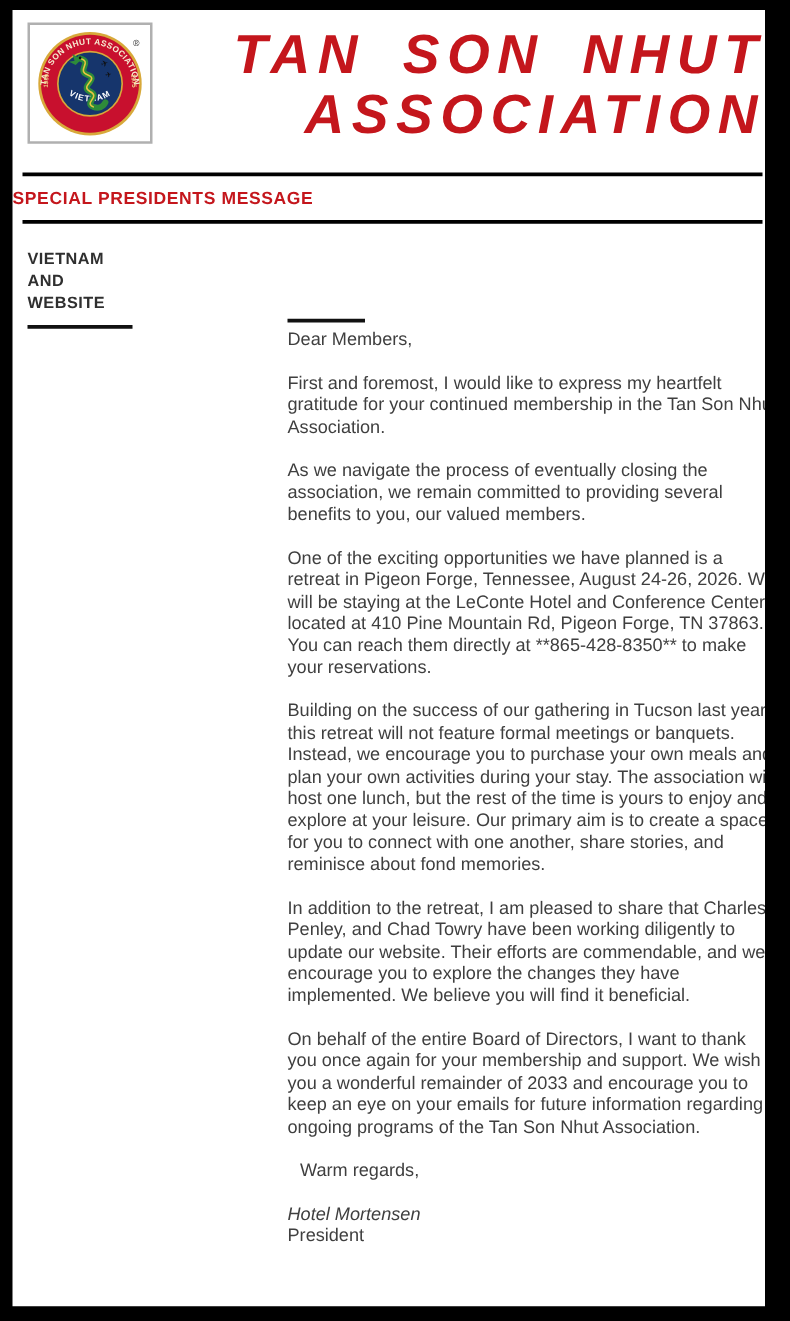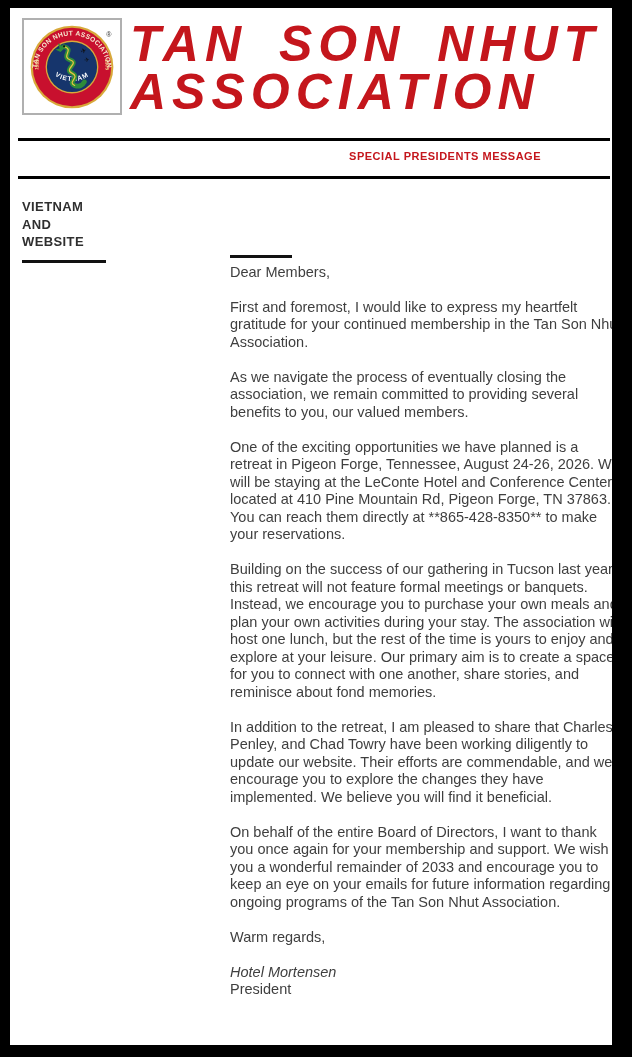--- a/index.html
+++ b/index.html
@@ -26,49 +26,49 @@
     background: #ffffff;
     border: 2px solid #b0b0b0;
     display: flex; align-items: center; justify-content: center;
   }
   .logo-box svg { width: 88px; height: 88px; }
 
   .masthead {
     position: absolute;
     left: 120px; top: 12px;
     width: 482px;
-    text-align: left;
+    text-align: right;
     color: #c4161c;
     font-weight: bold;
     font-style: italic;
-    font-size: 50px;
+    font-size: 44px;
     line-height: 48px;
     letter-spacing: 6px;
     word-spacing: 12px;
     white-space: nowrap;
   }
 
   .rule {
     position: absolute;
     left: 8px;
     width: 592px;
     height: 3px;
     background: #000;
   }
   .rule-top { top: 130px; }
   .rule-bottom { top: 168px; }
 
   .banner-title {
     position: absolute;
     left: 0; top: 142px;
     width: 531px;
-    text-align: right;
+    text-align: left;
     color: #c4161c;
     font-weight: bold;
-    font-size: 11px;
+    font-size: 14px;
     letter-spacing: 0.5px;
   }
 
   
   .sidebar {
     position: absolute;
     left: 12px; top: 190px;
     width: 180px;
     color: #2f2f2f;
     font-weight: bold;
@@ -93,21 +93,21 @@
     line-height: 17.5px;
   }
   .letter-topline {
     width: 62px; height: 2.5px;
     background: #111;
     margin-bottom: 6px;
   }
   .letter p { margin-bottom: 17.5px; }
   .letter p.bold { font-weight: normal; }
   .salutation { margin-bottom: 17.5px; }
-  .closing { margin-bottom: 17.5px; }
+  .closing { margin-bottom: 17.5px; margin-left: 10px; }
   .signature-name { font-style: italic; }
 </style>
 </head>
 <body>
 
 <div class="page">
 
   <div class="logo-box">
     <svg viewBox="0 0 100 100" aria-hidden="true">
       <defs>

